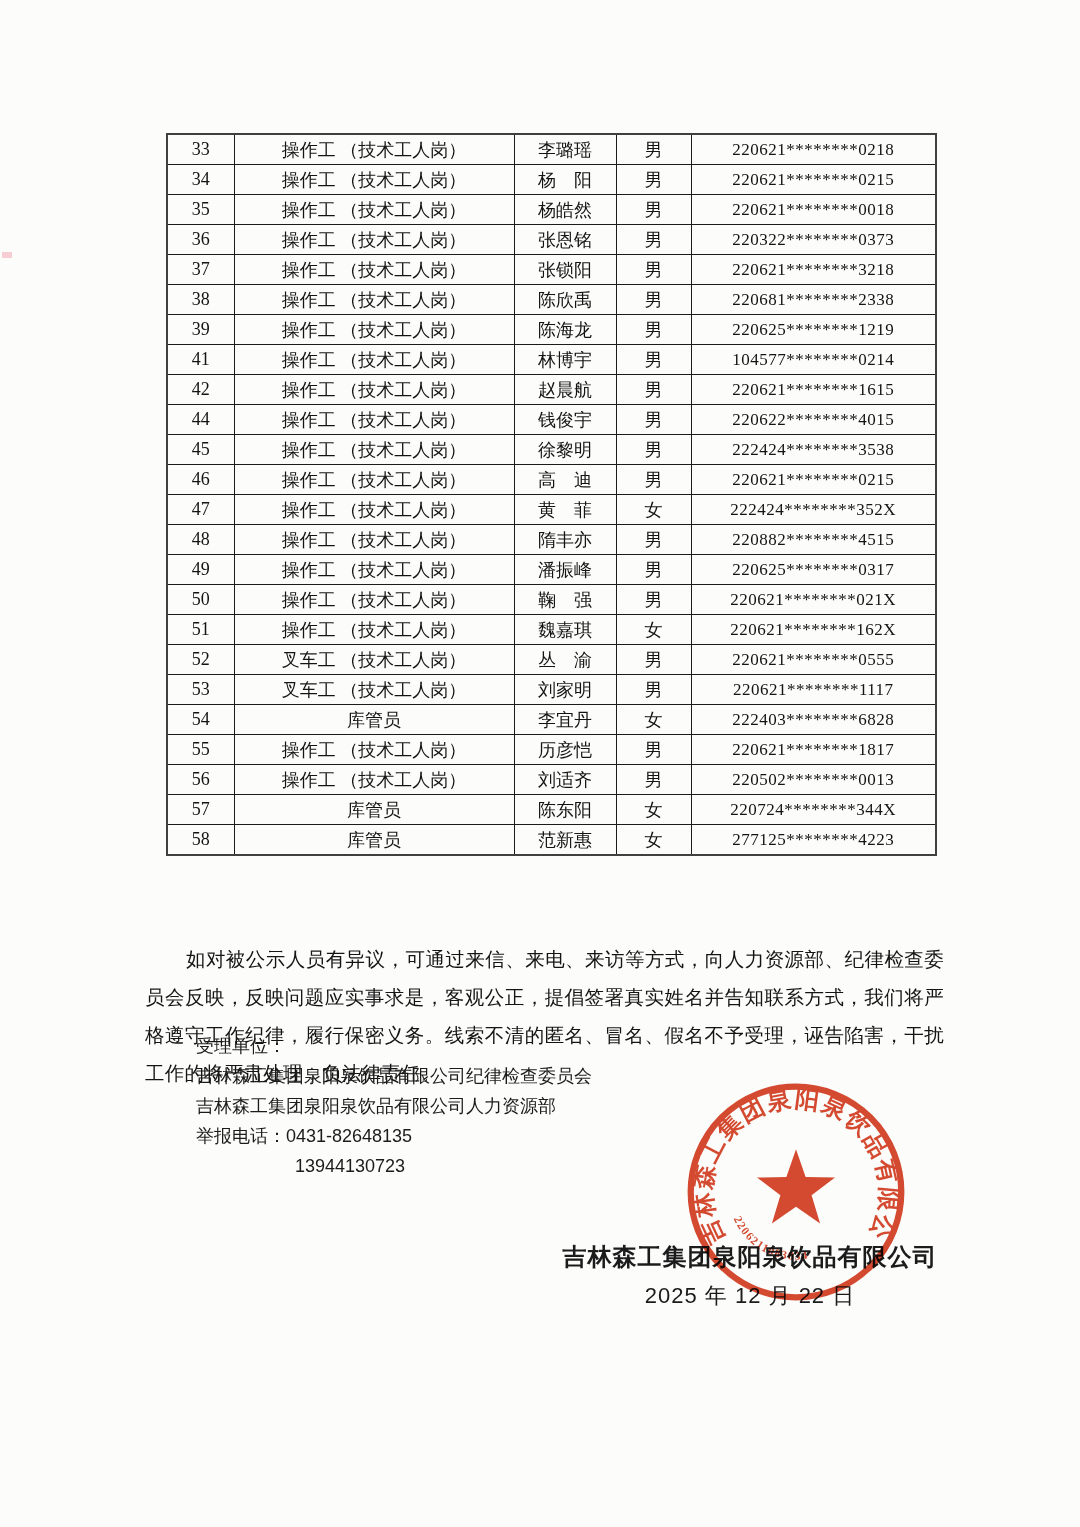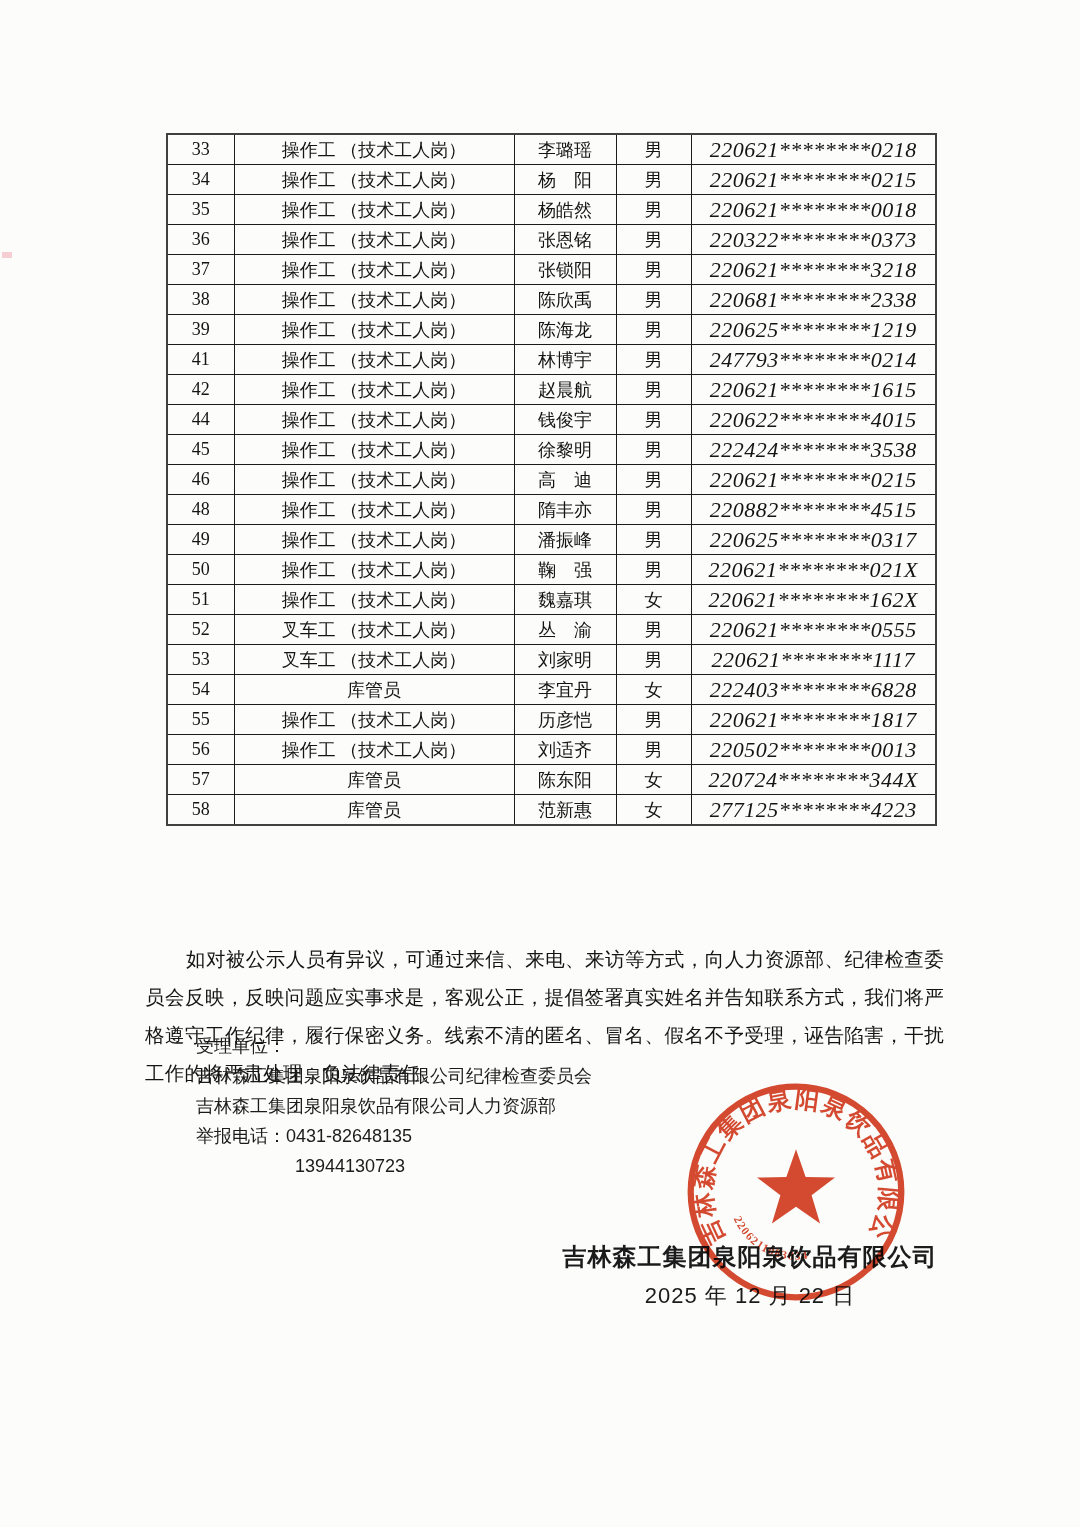--- a/index.html
+++ b/index.html
@@ -20,21 +20,21 @@
     font-size:18px;
     border:2px solid #404040;
   }
   table.roster td{
     border:1px solid #1c1c1c;
     height:29px;
     text-align:center;vertical-align:middle;
     padding:0 2px;
     white-space:nowrap;overflow:hidden;
   }
-  td.c4{font-size:22px;letter-spacing:.5px;font-style:italic;}
+  td.c4{font-size:17px;letter-spacing:.5px;}
   
   .notice{
     position:absolute;left:145px;top:921px;width:799px;
     font-size:19.5px;line-height:38px;
     text-align:justify;text-indent:2.1em;
     letter-spacing:.2px;
   }
   
   .contact{
     position:absolute;left:196px;top:1031px;
@@ -132,21 +132,21 @@
           <td class="c1">操作工 （技术工人岗）</td>
           <td class="c2">陈海龙</td>
           <td class="c3">男</td>
           <td class="c4">220625********1219</td>
         </tr>
         <tr>
           <td class="c0">41</td>
           <td class="c1">操作工 （技术工人岗）</td>
           <td class="c2">林博宇</td>
           <td class="c3">男</td>
-          <td class="c4">247793********0214</td>
+          <td class="c4">104577********0214</td>
         </tr>
         <tr>
           <td class="c0">42</td>
           <td class="c1">操作工 （技术工人岗）</td>
           <td class="c2">赵晨航</td>
           <td class="c3">男</td>
           <td class="c4">220621********1615</td>
         </tr>
         <tr>
           <td class="c0">44</td>
@@ -161,20 +161,27 @@
           <td class="c2">徐黎明</td>
           <td class="c3">男</td>
           <td class="c4">222424********3538</td>
         </tr>
         <tr>
           <td class="c0">46</td>
           <td class="c1">操作工 （技术工人岗）</td>
           <td class="c2">高　迪</td>
           <td class="c3">男</td>
           <td class="c4">220621********0215</td>
+        </tr>
+        <tr>
+          <td class="c0">47</td>
+          <td class="c1">操作工 （技术工人岗）</td>
+          <td class="c2">黄　菲</td>
+          <td class="c3">女</td>
+          <td class="c4">222424********352X</td>
         </tr>
         <tr>
           <td class="c0">48</td>
           <td class="c1">操作工 （技术工人岗）</td>
           <td class="c2">隋丰亦</td>
           <td class="c3">男</td>
           <td class="c4">220882********4515</td>
         </tr>
         <tr>
           <td class="c0">49</td>

